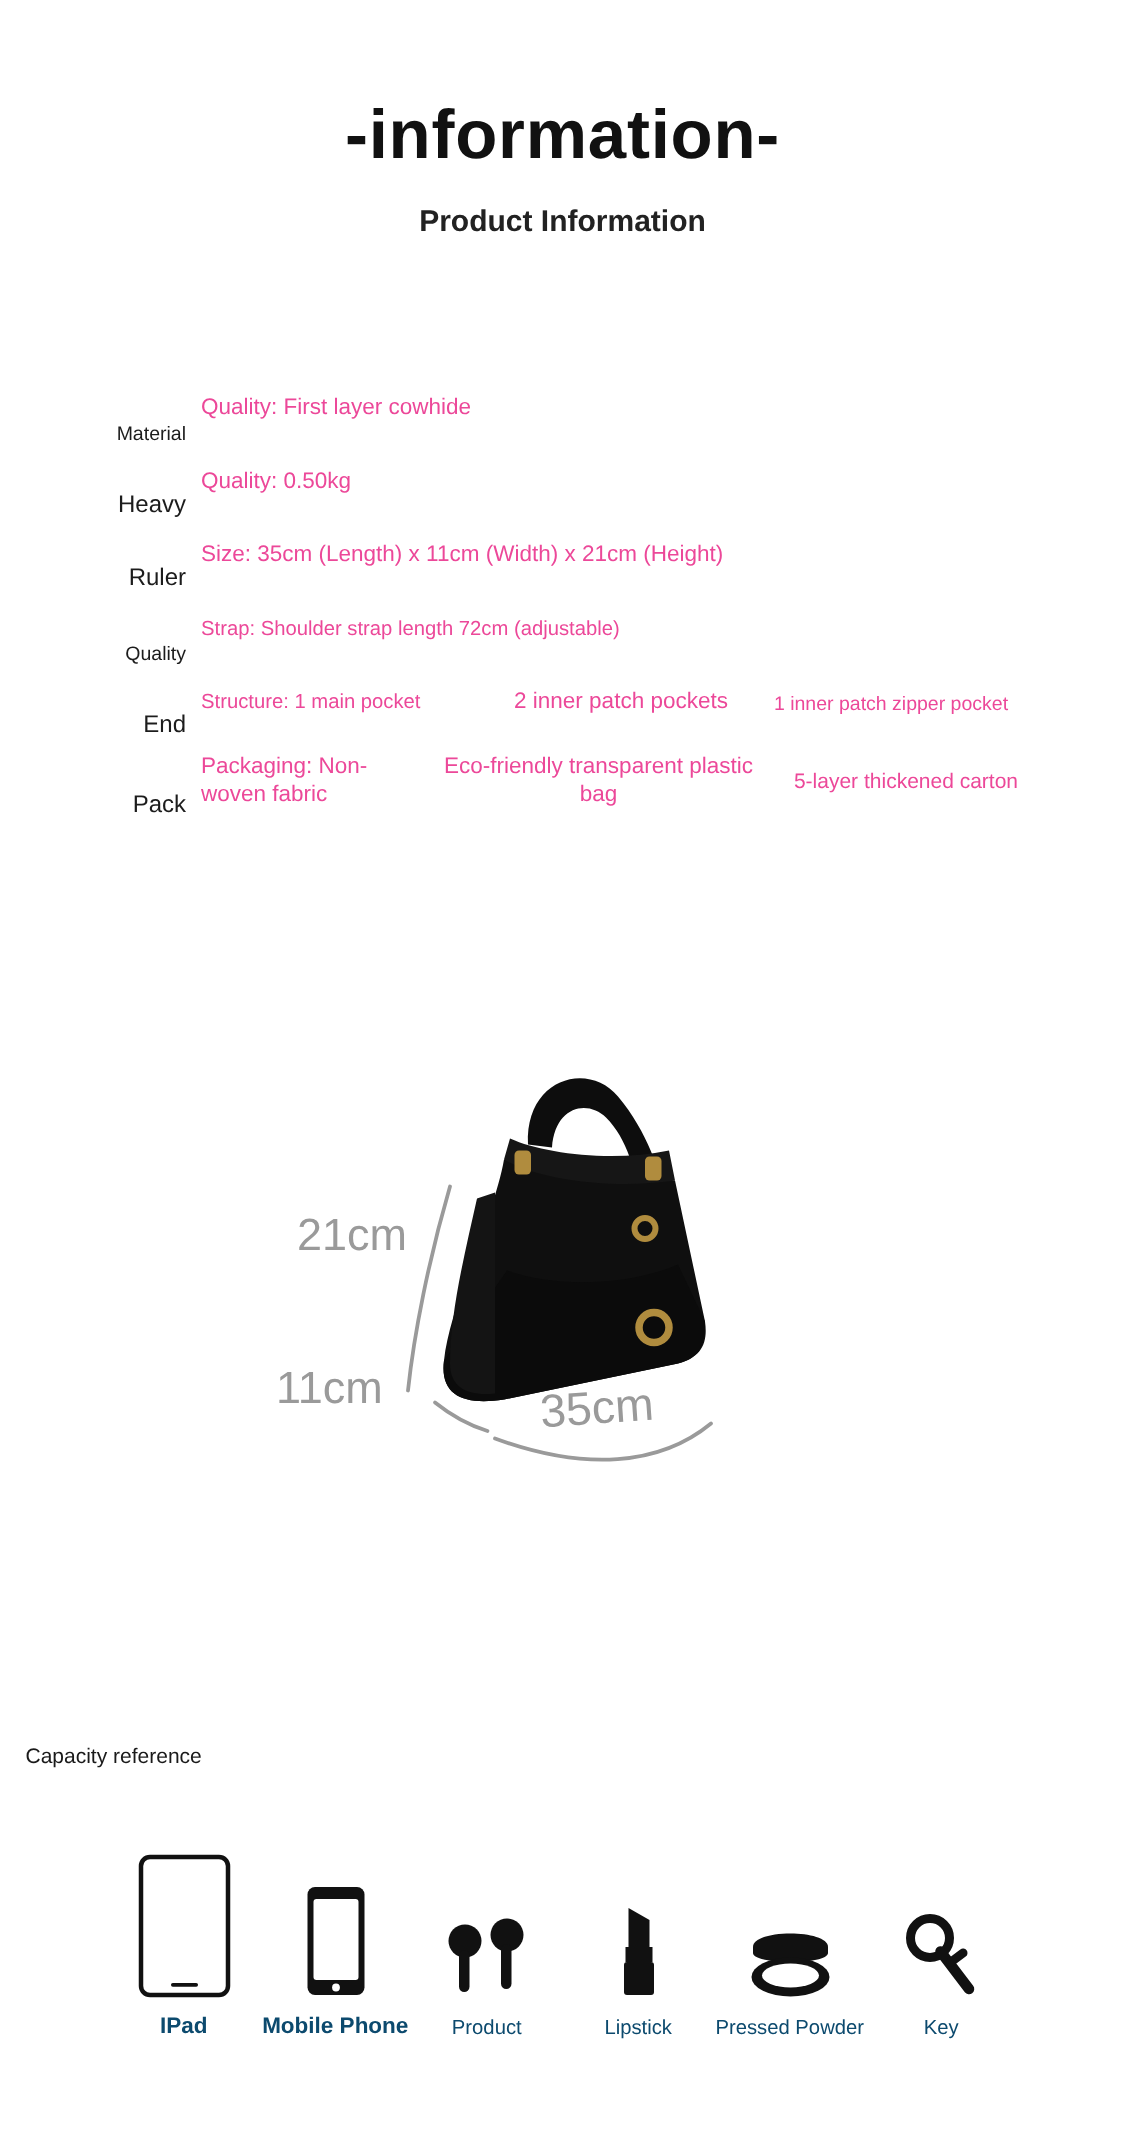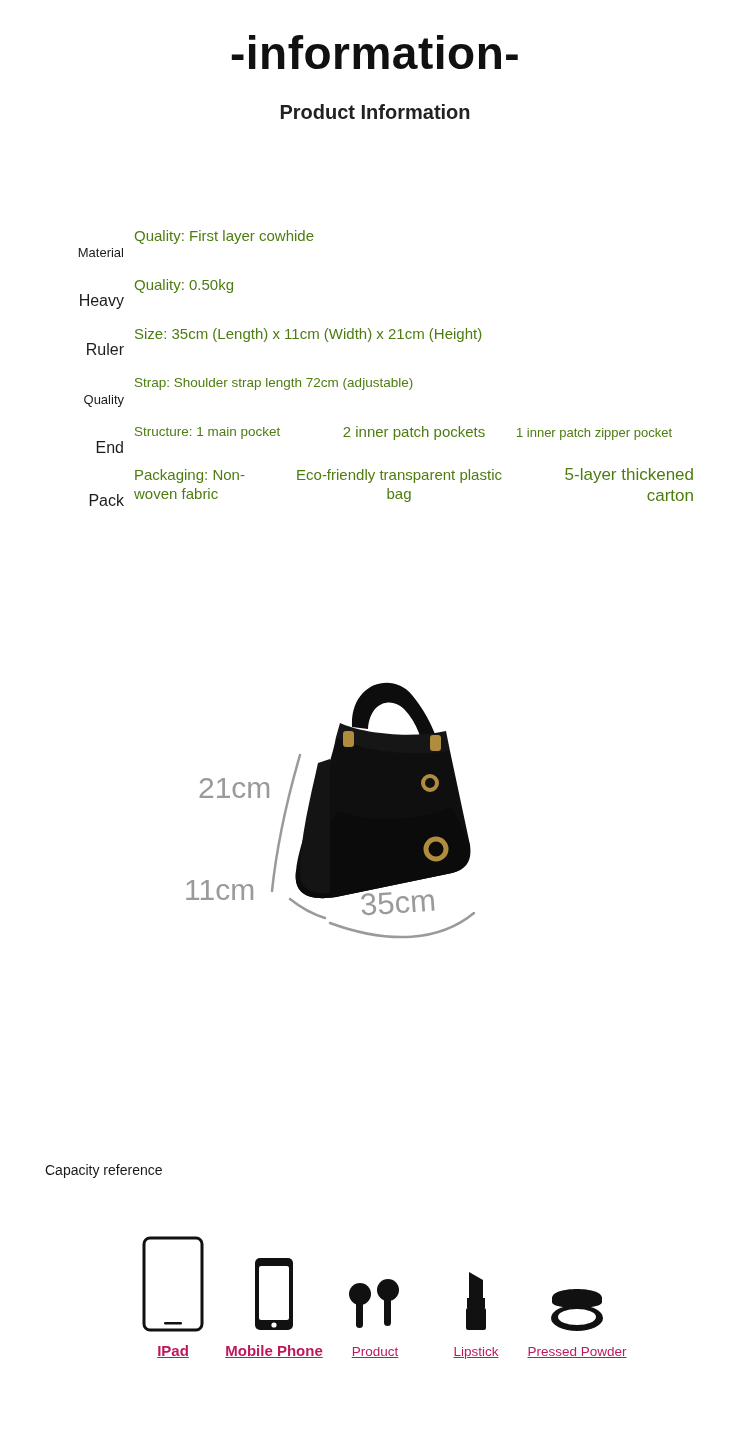--- a/index.html
+++ b/index.html
@@ -13,20 +13,21 @@
     position: relative;
     font-family: "Liberation Sans", sans-serif;
     color: #1a1a1a;
     overflow: hidden;
   }
 
   
   .header {
     padding-top: 26px;
     text-align: center;
+    margin-top: 36px;
   }
   .header-title {
     font-size: 46px;
     font-weight: bold;
     letter-spacing: 0.5px;
     color: #111;
     line-height: 1.2;
   }
   .header-sub {
     font-size: 20px;
@@ -55,41 +56,41 @@
     margin-top: 31px;
   }
   .spec-label.big { font-size: 16px; }
   .spec-values {
     flex: 1;
     display: flex;
     align-items: center;
   }
   .spec-val {
     font-size: 14.5px;
-    color: #4d7c0f;
+    color: #ec4899;
     line-height: 1.25;
     text-align: center;
   }
   .spec-val.lead {
     text-align: left;
   }
 
   .row-material .spec-val { font-size: 15px; }
   .row-heavy .spec-val { font-size: 15px; }
   .row-ruler .spec-val { font-size: 15px; }
   .row-shoulder .spec-val { font-size: 13.5px; }
 
   .row-end .c1 { width: 200px; font-size: 13.5px; text-align: left; }
   .row-end .c2 { width: 160px; font-size: 15px; font-weight: normal; }
   .row-end .c3 { width: 200px; font-size: 13px; }
 
   .row-pack { min-height: 56px; }
   .row-pack .c1 { width: 150px; font-size: 15px; text-align: left; }
   .row-pack .c2 { width: 230px; font-size: 15px; }
-  .row-pack .c3 { width: 180px; font-size: 17px; text-align: right; }
+  .row-pack .c3 { width: 180px; font-size: 14px; }
 
   
   .bag-section {
     position: relative;
     height: 360px;
     margin-top: 110px;
   }
   .bag-wrap {
     position: absolute;
     left: 0; top: 0; right: 0; bottom: 0;
@@ -104,21 +105,20 @@
   .dim-w { left: 184px; top: 250px; }
   .dim-l { left: 360px; top: 262px; font-size: 31px; transform: rotate(-4deg); }
 
   
   .capacity-title {
     position: absolute;
     left: 17px;
     top: 1162px;
     font-size: 14px;
     color: #1a1a1a;
-    margin-left: 28px;
   }
   .capacity-row {
     position: absolute;
     left: 0; right: 0;
     top: 1232px;
     display: flex;
     justify-content: center;
     align-items: flex-end;
     gap: 0px;
   }
@@ -128,23 +128,22 @@
   }
   .cap-icon {
     height: 100px;
     display: flex;
     align-items: flex-end;
     justify-content: center;
   }
   .cap-label {
     margin-top: 10px;
     font-size: 13.5px;
-    color: #be185d;
+    color: #0c4a6e;
     line-height: 1.25;
-    text-decoration: underline;
   }
   .cap-label.bold { font-weight: bold; font-size: 15px; }
 </style>
 </head>
 <body>
 
 <div class="header">
   <div class="header-title">-information-</div>
   <div class="header-sub">Product Information</div>
 </div>
@@ -290,14 +289,24 @@
     <div class="cap-icon">
       <svg width="62" height="54" viewBox="0 0 62 54">
         <path d="M6 18 C6 6, 56 6, 56 18 L56 22 C56 30, 6 30, 6 22 Z" fill="#111"></path>
         <ellipse cx="31" cy="38" rx="26" ry="13" fill="#111"></ellipse>
         <ellipse cx="31" cy="37" rx="19" ry="8" fill="#ffffff"></ellipse>
       </svg>
     </div>
     <div class="cap-label">Pressed Powder</div>
   </div>
 
+  <div class="cap-item">
+    <div class="cap-icon">
+      <svg width="52" height="58" viewBox="0 0 52 58">
+        <circle cx="18" cy="16" r="13" fill="none" stroke="#111" stroke-width="6"></circle>
+        <path d="M25 25 L44 50" stroke="#111" stroke-width="7" stroke-linecap="round"></path>
+        <path d="M32 32 L40 26" stroke="#111" stroke-width="6" stroke-linecap="round"></path>
+      </svg>
+    </div>
+    <div class="cap-label">Key</div>
+  </div>
 
 </div>
 
 </body></html>

